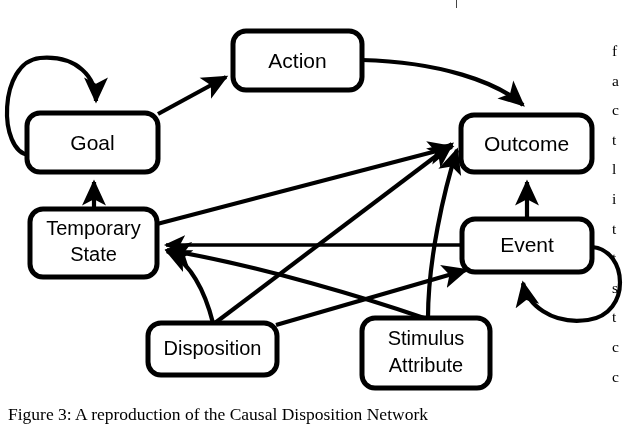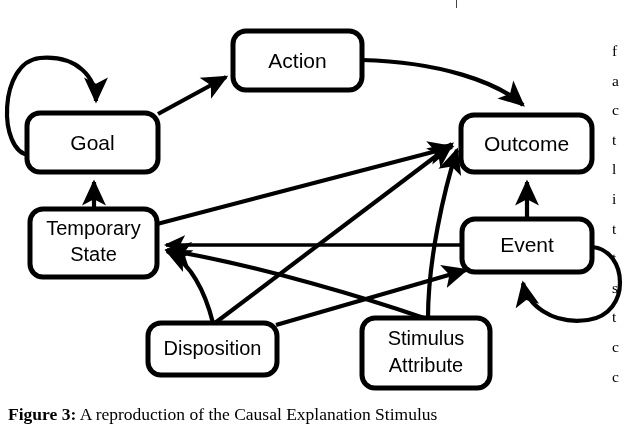--- a/index.html
+++ b/index.html
@@ -100,21 +100,21 @@
     top: 403px;
     width: 624px;
     font-family: "Liberation Serif", serif;
     font-size: 17.5px;
     line-height: 23px;
     color: #000000;
     white-space: nowrap;
     overflow: hidden;
   }
   #caption .caption-label {
-    font-weight: bold;
+    font-weight: normal;
   }
 </style>
 </head>
 <body>
 
 <div id="figure-root">
 
   <div id="top-text-fragment">|</div>
 
   <svg id="diagram-svg" viewBox="0 0 640 426" xmlns="http://www.w3.org/2000/svg">
@@ -190,15 +190,15 @@
       <g>
         <rect class="node-box" x="362" y="318" width="128" height="70" rx="13" ry="13"></rect>
         <text class="node-label node-label-sm" x="426" y="340">Stimulus</text>
         <text class="node-label node-label-sm" x="426" y="367">Attribute</text>
       </g>
     </g>
   </svg>
 
   <div id="body-text-column"><div>f</div><div>a</div><div>c</div><div>t</div><div>l</div><div>i</div><div>t</div><div>t</div><div>s</div><div>t</div><div>c</div><div>c</div></div>
 
-  <div id="caption"><span class="caption-label">Figure 3:</span><span> A reproduction of the Causal Explanation Stimulus</span></div>
+  <div id="caption"><span class="caption-label">Figure 3:</span><span> A reproduction of the Causal Disposition Network</span></div>
 
 </div>
 
 </body></html>

